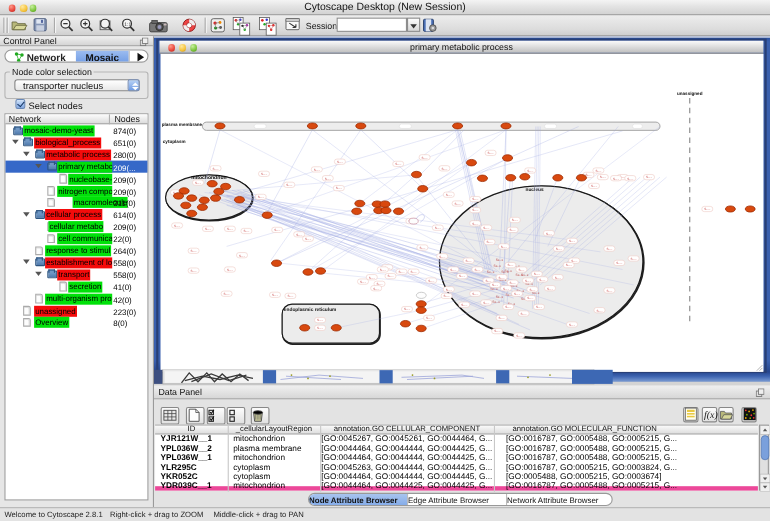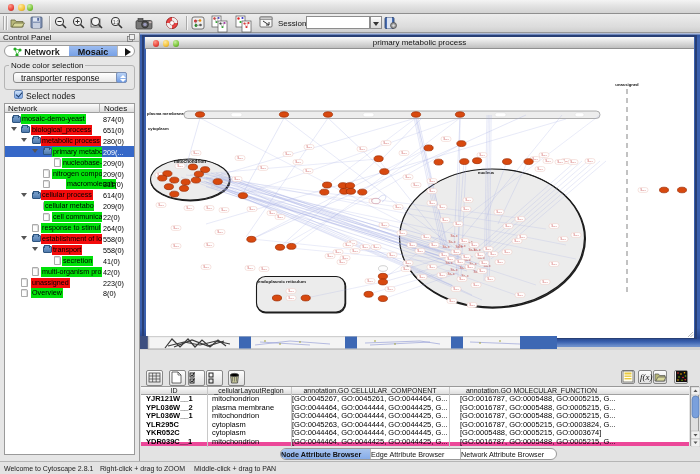--- a/index.html
+++ b/index.html
@@ -126,20 +126,21 @@
 #status { left:0; top:461px; width:700px; height:13px; background:#e3e3e3; border-top:1px solid #b5b5b5; }
 #status span { position:absolute; top:3px; font-size:7px; color:#222; }
 </style>
 </head>
 <body>
 
 <div class="abs" id="titlebar">
   <span class="tl" style="left:7.5px;background:radial-gradient(circle at 35% 30%,#ff9a8a,#e8443a 60%,#b02820)"></span>
   <span class="tl" style="left:18px;background:radial-gradient(circle at 35% 30%,#ffe9a0,#f5c33a 60%,#c08a12)"></span>
   <span class="tl" style="left:26.5px;background:radial-gradient(circle at 35% 30%,#c8f0a0,#7ac43a 60%,#4a8a18)"></span>
+  <div class="title">Cytoscape Desktop (New Session)</div>
 </div>
 
 <div class="abs" id="toolbar">
   <div class="tsep" style="left:3px"></div>
   <div class="tsep" style="left:6px"></div>
   <div class="tsep" style="left:49px"></div>
   <div class="tsep" style="left:186px"></div>
   <svg id="tbicons" width="700" height="19" style="position:absolute;left:0;top:0">
       <g transform="translate(11,3)">
         <path d="M0 10 L0 3 L4 3 L5 4.5 L12 4.5 L12 10 Z" fill="#b8b87a" stroke="#6a6a40" stroke-width="0.8"></path>
@@ -248,21 +249,21 @@
           <circle cx="2" cy="2" r="1.6" fill="#2a2"></circle>
           <circle cx="7" cy="3" r="1.6" fill="#2a2"></circle>
           <circle cx="4" cy="8" r="1.6" fill="#2a2"></circle>
           <path d="M2 2 L7 3 L4 8 Z" fill="none" stroke="#2a2" stroke-width="0.7"></path>
         </svg><span style="margin-left:10px">Network</span></div>
     <div id="tabmosaic">Mosaic</div>
     <div id="tabarrow"></div>
   </div>
   <div id="groupbox"></div>
   <div id="grouplbl">Node color selection</div>
-  <div id="combo">transporter response</div>
+  <div id="combo">transporter nucleus</div>
   <div id="combobtn">
       <i class="up"></i>
       <i class="dn"></i>
     </div>
   <div id="selchk"></div>
   <span id="sellbl">Select nodes</span>
   <div id="treebox">
     <div id="treehdr">
         <span class="c1">Network</span>
         <div class="vline"></div>
@@ -1001,20 +1002,27 @@
           <circle cx="255" cy="8" r="0.8"></circle>
           <circle cx="340" cy="7" r="0.8"></circle>
           <circle cx="360" cy="5" r="0.8"></circle>
           <circle cx="390" cy="8" r="0.8"></circle>
         </g>
     <rect x="380" y="0" width="37" height="13" fill="#3d68b4"></rect>
   </svg></div>
 </div>
 
 <div class="abs" id="dpanel">
+  <div id="dphead">
+      <span>Data Panel</span>
+      <svg width="8" height="8" style="position:absolute;right:5px;top:2px">
+        <rect x="0.5" y="2.5" width="5" height="5" fill="none" stroke="#777" stroke-width="0.8"></rect>
+        <rect x="2.5" y="0.5" width="5" height="5" fill="#eee" stroke="#777" stroke-width="0.8"></rect>
+      </svg>
+    </div>
   <div id="dpbtns">
       <div class="dbtn" style="left:6px"></div>
       <div class="dbtn" style="left:29px"></div>
       <div class="dbtn" style="left:48px"></div>
       <div class="dbtn" style="left:66px"></div>
       <div class="dbtn" style="left:88px"></div>
       <div class="dbtn2" style="left:481px"></div>
       <div class="dbtn2" style="left:498px"></div>
       <div class="dbtn2" style="left:513px"></div>
       <div class="dbtn2" style="left:534px"></div>

